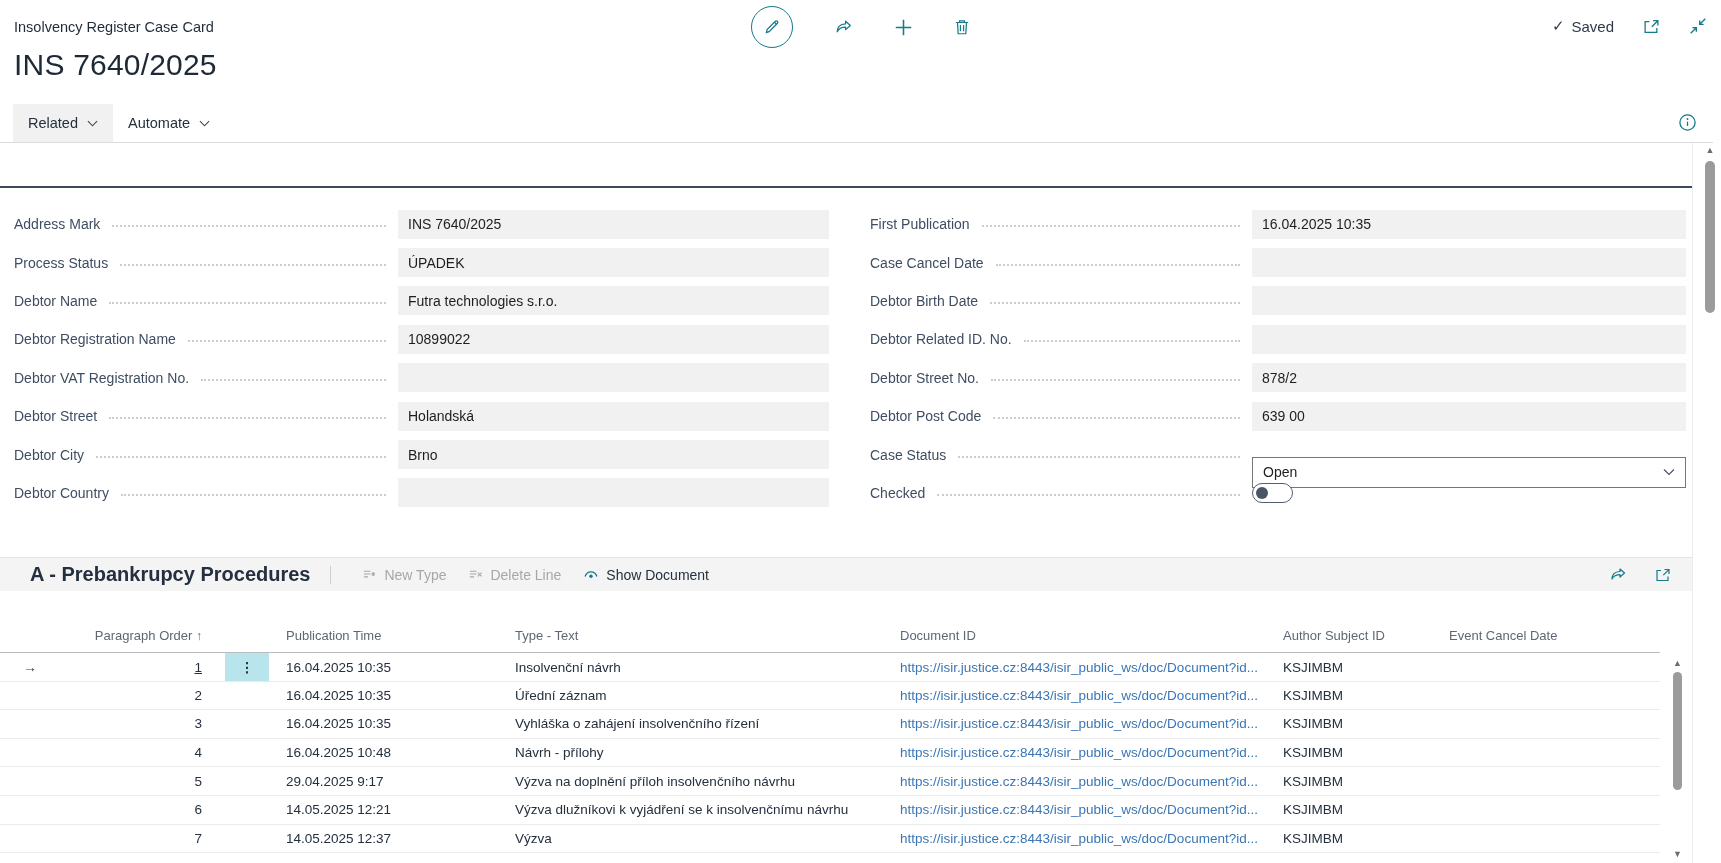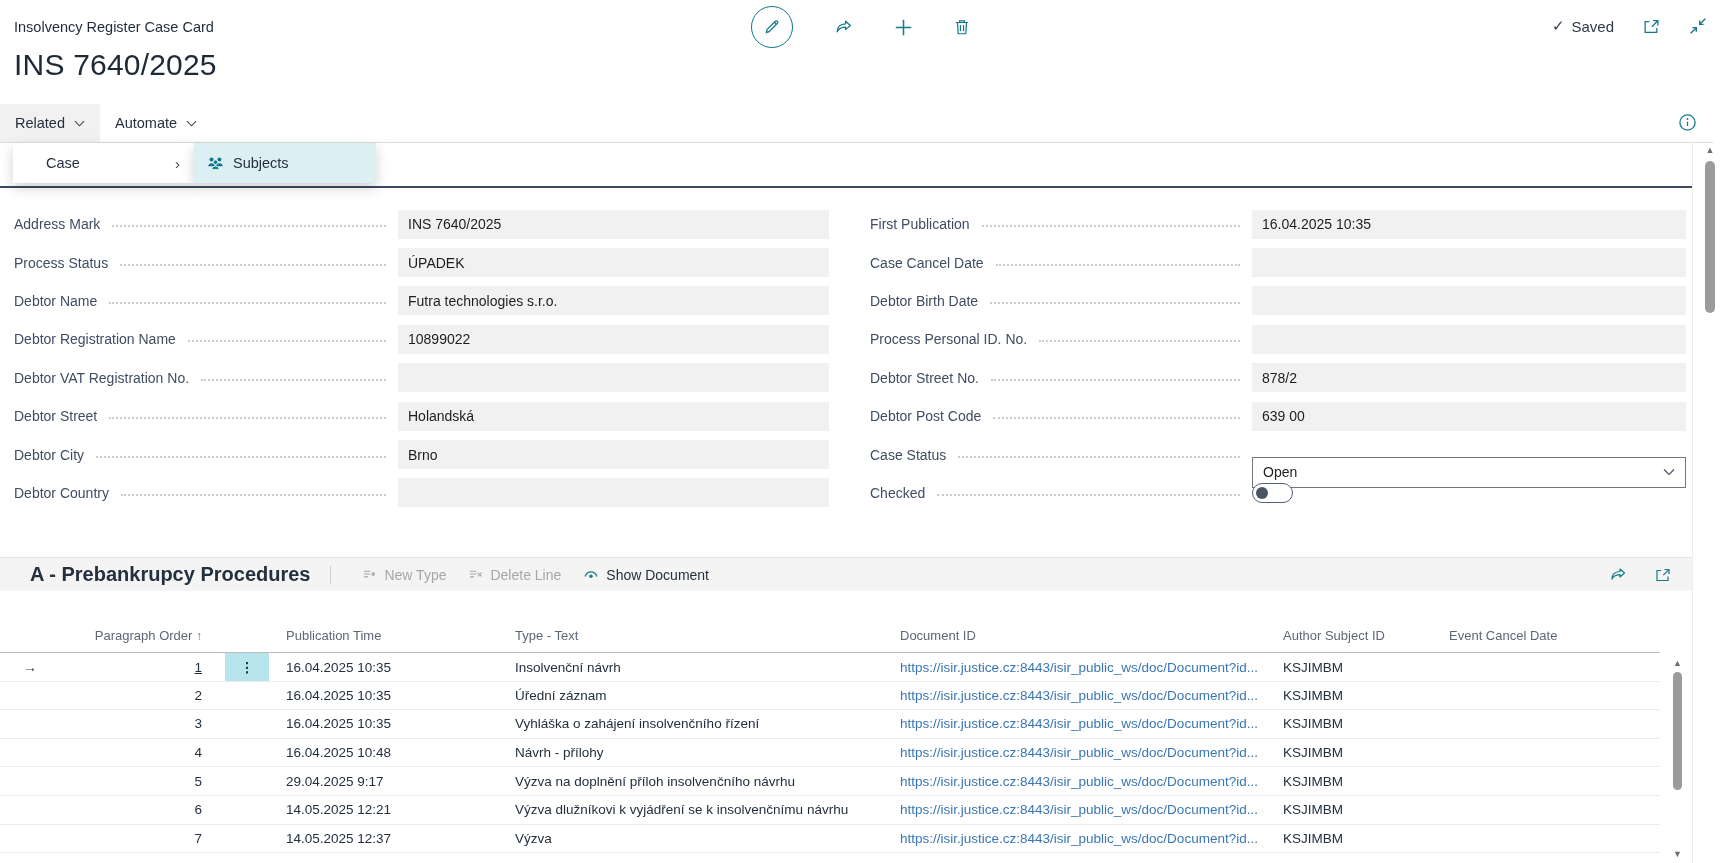--- a/index.html
+++ b/index.html
@@ -19,21 +19,21 @@
     align-items:center; gap:28px; }
   .saved { display:flex; align-items:center; gap:7px; font-size:15px; color:#2e3a4b; }
   .saved .check { font-size:15px; }
 
   
   .page-title { position:absolute; top:48px; left:14px; font-size:30px; font-weight:400;
     color:#1d2936; letter-spacing:.2px; }
 
   
   .menubar { position:absolute; top:104px; left:0; right:8px; height:39px;
-    border-bottom:1px solid #dcdcdc; display:flex; align-items:stretch; 
+    border-bottom:1px solid #dcdcdc; display:flex; align-items:stretch; padding-left:13px;
     font-size:14.5px; }
   .menu-item { display:flex; align-items:center; gap:9px; padding:0 15px; cursor:pointer; color:#24303e; }
   .menu-item.open { background:#f1f1f1; }
   .info-btn { position:absolute; right:16px; top:9px; }
 
   
   .dropdown { position:absolute; top:143px; left:13px; display:flex; z-index:20;
     font-size:14.5px; }
   .dd-panel { height:40px; display:flex; align-items:center;
     box-shadow:0 5px 12px rgba(0,0,0,.18); }
@@ -171,37 +171,20 @@
     </div>
     <button class="icon-btn info-btn">
       <svg width="19" height="19" viewBox="0 0 16 16" fill="none" stroke="#157a89" stroke-width="1.1">
         <circle cx="8" cy="8" r="6.4"></circle>
           <path d="M8 7.3v3.6"></path>
           <circle cx="8" cy="5" r="0.8" fill="#157a89" stroke="none"></circle>
       </svg>
     </button>
   </nav>
 
-  <div class="dropdown">
-    <div class="dd-panel dd-case">
-      <span>Case</span>
-      <span class="sub-chev">›</span>
-    </div>
-    <div class="dd-panel dd-subjects">
-      <svg width="17" height="16" viewBox="0 0 16 15" fill="#157a89">
-        <circle cx="4.3" cy="4.3" r="1.9"></circle>
-          <path d="M1.2 10.6c0-1.8 1.3-2.9 3.1-2.9s3.1 1.1 3.1 2.9z"></path>
-        <circle cx="11.7" cy="4.3" r="1.9"></circle>
-          <path d="M8.6 10.6c0-1.8 1.3-2.9 3.1-2.9s3.1 1.1 3.1 2.9z"></path>
-        <circle cx="8" cy="6.8" r="2.1" stroke="#dcf0f4" stroke-width="0.8"></circle>
-          <path d="M4.6 13.6c0-2 1.5-3.2 3.4-3.2s3.4 1.2 3.4 3.2z" stroke="#dcf0f4" stroke-width="0.8"></path>
-      </svg>
-      <span>Subjects</span>
-    </div>
-  </div>
 
   <div class="dark-rule"></div>
 
   <section class="fields">
     <div class="fcol left" id="fields-left">
         <div class="frow">
           <span class="flabel">Address Mark</span>
           <span class="leader"></span>
           <div class="fval">INS 7640/2025</div>
         </div>
@@ -251,21 +234,21 @@
           <span class="flabel">Case Cancel Date</span>
           <span class="leader"></span>
           <div class="fval"></div>
         </div>
         <div class="frow">
           <span class="flabel">Debtor Birth Date</span>
           <span class="leader"></span>
           <div class="fval"></div>
         </div>
         <div class="frow">
-          <span class="flabel">Process Personal ID. No.</span>
+          <span class="flabel">Debtor Related ID. No.</span>
           <span class="leader"></span>
           <div class="fval"></div>
         </div>
         <div class="frow">
           <span class="flabel">Debtor Street No.</span>
           <span class="leader"></span>
           <div class="fval">878/2</div>
         </div>
         <div class="frow">
           <span class="flabel">Debtor Post Code</span>

